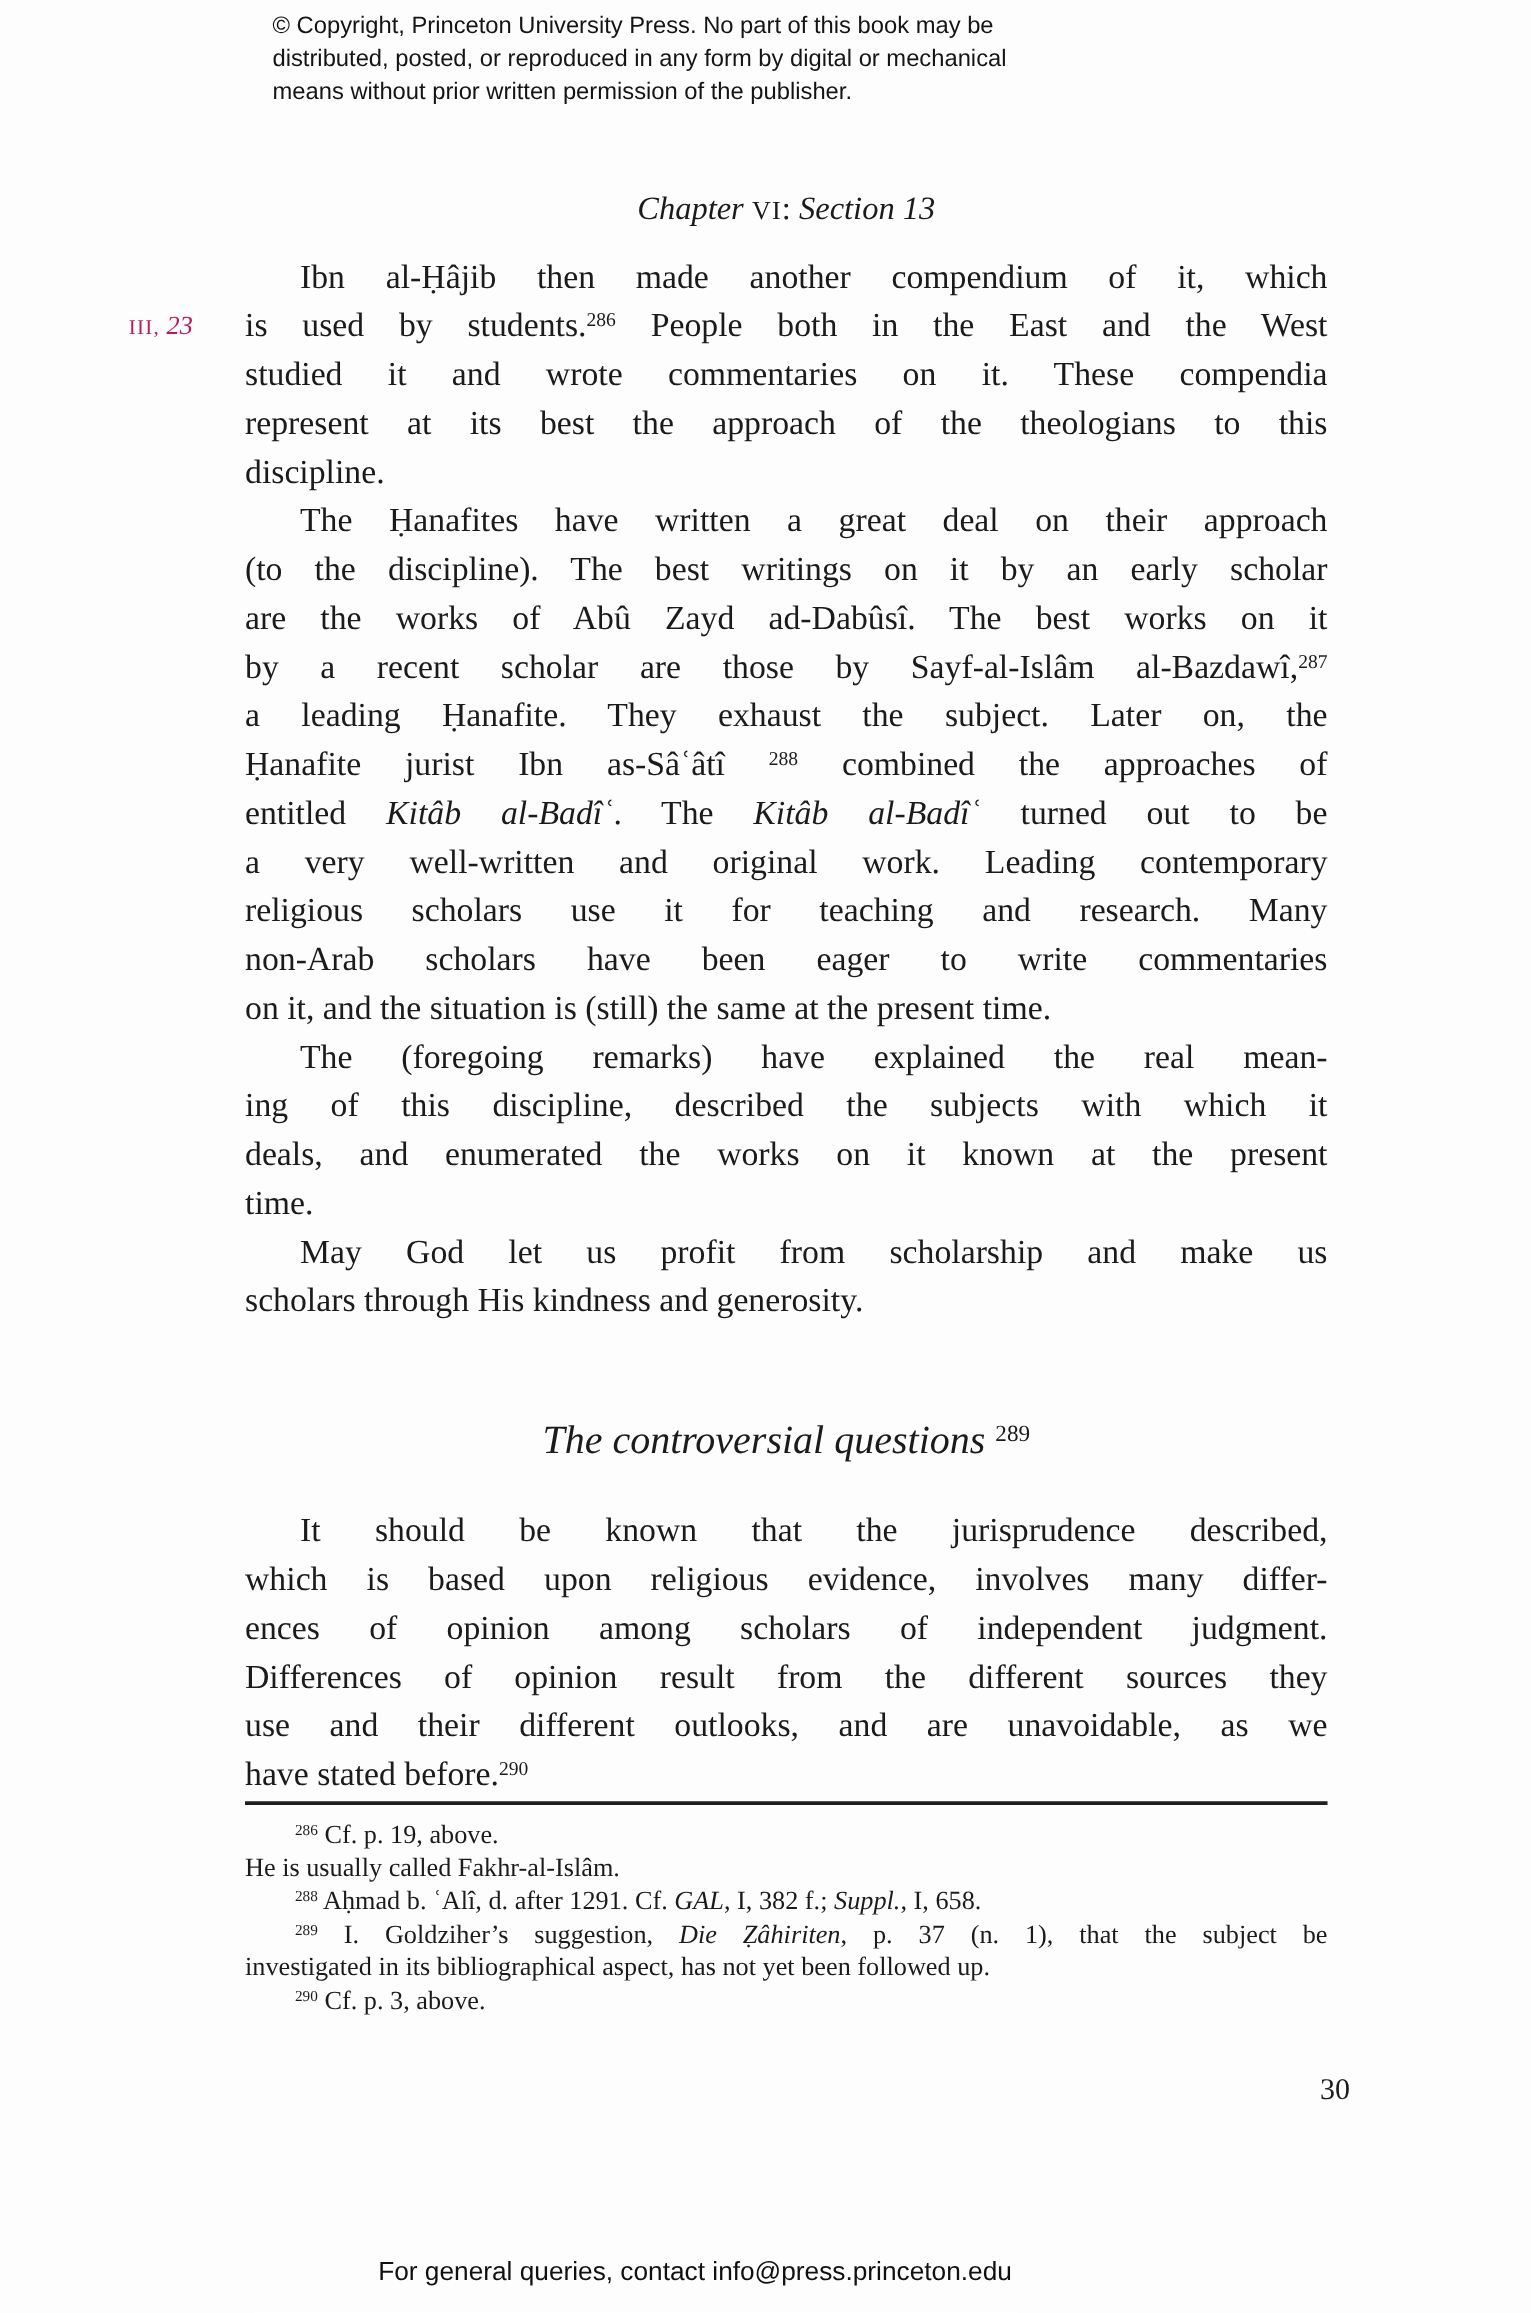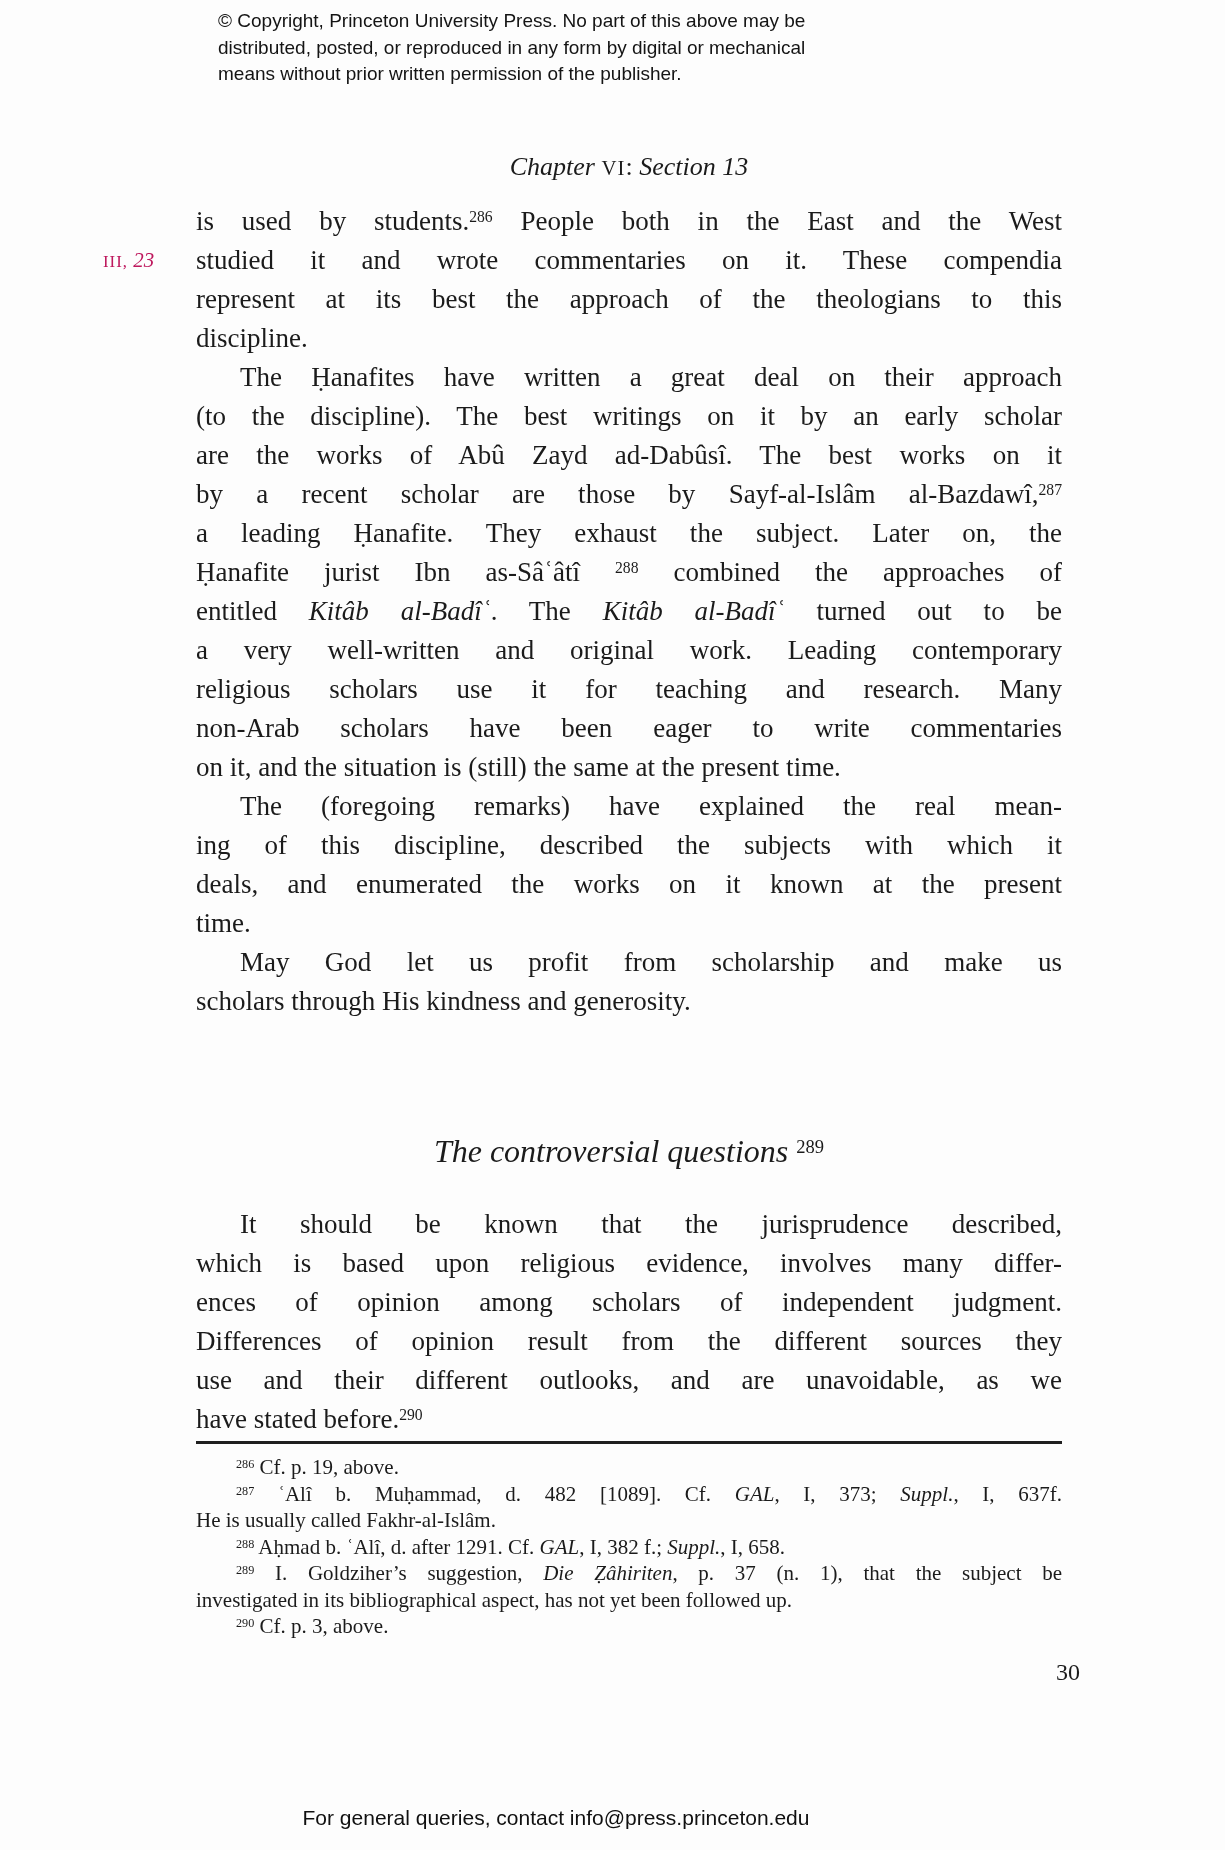--- a/index.html
+++ b/index.html
@@ -50,35 +50,36 @@
   #footer-contact{position:absolute;left:0;top:1805px;width:1112px;text-align:center;
                   font-family:"Liberation Sans","DejaVu Sans",sans-serif;
                   font-size:21px;line-height:26px;color:#101010;}
 </style>
 </head>
 <body>
 
 <div id="page">
 
   <div id="copyright">
-      <div class="pline">© Copyright, Princeton University Press. No part of this above may be</div>
+      <div class="pline">© Copyright, Princeton University Press. No part of this book may be</div>
       <div class="pline">distributed, posted, or reproduced in any form by digital or mechanical</div>
       <div class="pline">means without prior written permission of the publisher.</div>
     </div>
 
   <div id="chapter-heading">
       <div class="line lastline"><span class="i">Chapter </span><span class="sc">VI</span><span>: </span><span class="i">Section 13</span></div>
     </div>
 
   <div id="margin-note">
       <div class="line lastline"><span class="sc">III,</span><span class="i"> 23</span></div>
     </div>
 
   <div id="body-part1">
       <div class="para">
+        <div class="line first"><span>Ibn al-Ḥâjib then made another compendium of it, which</span></div>
         <div class="line"><span>is used by students.</span><span class="sup">286</span><span> People both in the East and the West</span></div>
         <div class="line"><span>studied it and wrote commentaries on it. These compendia</span></div>
         <div class="line"><span>represent at its best the approach of the theologians to this</span></div>
         <div class="line lastline"><span>discipline.</span></div>
       </div>
       <div class="para">
         <div class="line first"><span>The Ḥanafites have written a great deal on their approach</span></div>
         <div class="line"><span>(to the discipline). The best writings on it by an early scholar</span></div>
         <div class="line"><span>are the works of Abû Zayd ad-Dabûsî. The best works on it</span></div>
         <div class="line"><span>by a recent scholar are those by Sayf-al-Islâm al-Bazdawî,</span><span class="sup">287</span></div>
@@ -114,21 +115,20 @@
         <div class="line"><span>Differences of opinion result from the different sources they</span></div>
         <div class="line"><span>use and their different outlooks, and are unavoidable, as we</span></div>
         <div class="line lastline"><span>have stated before.</span><span class="sup">290</span></div>
       </div>
     </div>
 
   <div id="footnote-rule"></div>
 
   <div id="footnotes">
       <div class="line first lastline"><span class="sup">286</span><span> Cf. p. 19, above.</span></div>
-      <div class="line first"><span class="sup">287</span><span> ʿAlî b. Muḥammad, d. 482 [1089]. Cf. </span><span class="i">GAL</span><span>, I, 373; </span><span class="i">Suppl.</span><span>, I, 637f.</span></div>
       <div class="line lastline"><span>He is usually called Fakhr-al-Islâm.</span></div>
       <div class="line first lastline"><span class="sup">288</span><span> Aḥmad b. ʿAlî, d. after 1291. Cf. </span><span class="i">GAL</span><span>, I, 382 f.; </span><span class="i">Suppl.</span><span>, I, 658.</span></div>
       <div class="line first"><span class="sup">289</span><span> I. Goldziher’s suggestion, </span><span class="i">Die Ẓâhiriten</span><span>, p. 37 (n. 1), that the subject be</span></div>
       <div class="line lastline"><span>investigated in its bibliographical aspect, has not yet been followed up.</span></div>
       <div class="line first lastline"><span class="sup">290</span><span> Cf. p. 3, above.</span></div>
     </div>
 
   <div id="page-number">30</div>
 
   <div id="footer-contact">For general queries, contact info@press.princeton.edu</div>

